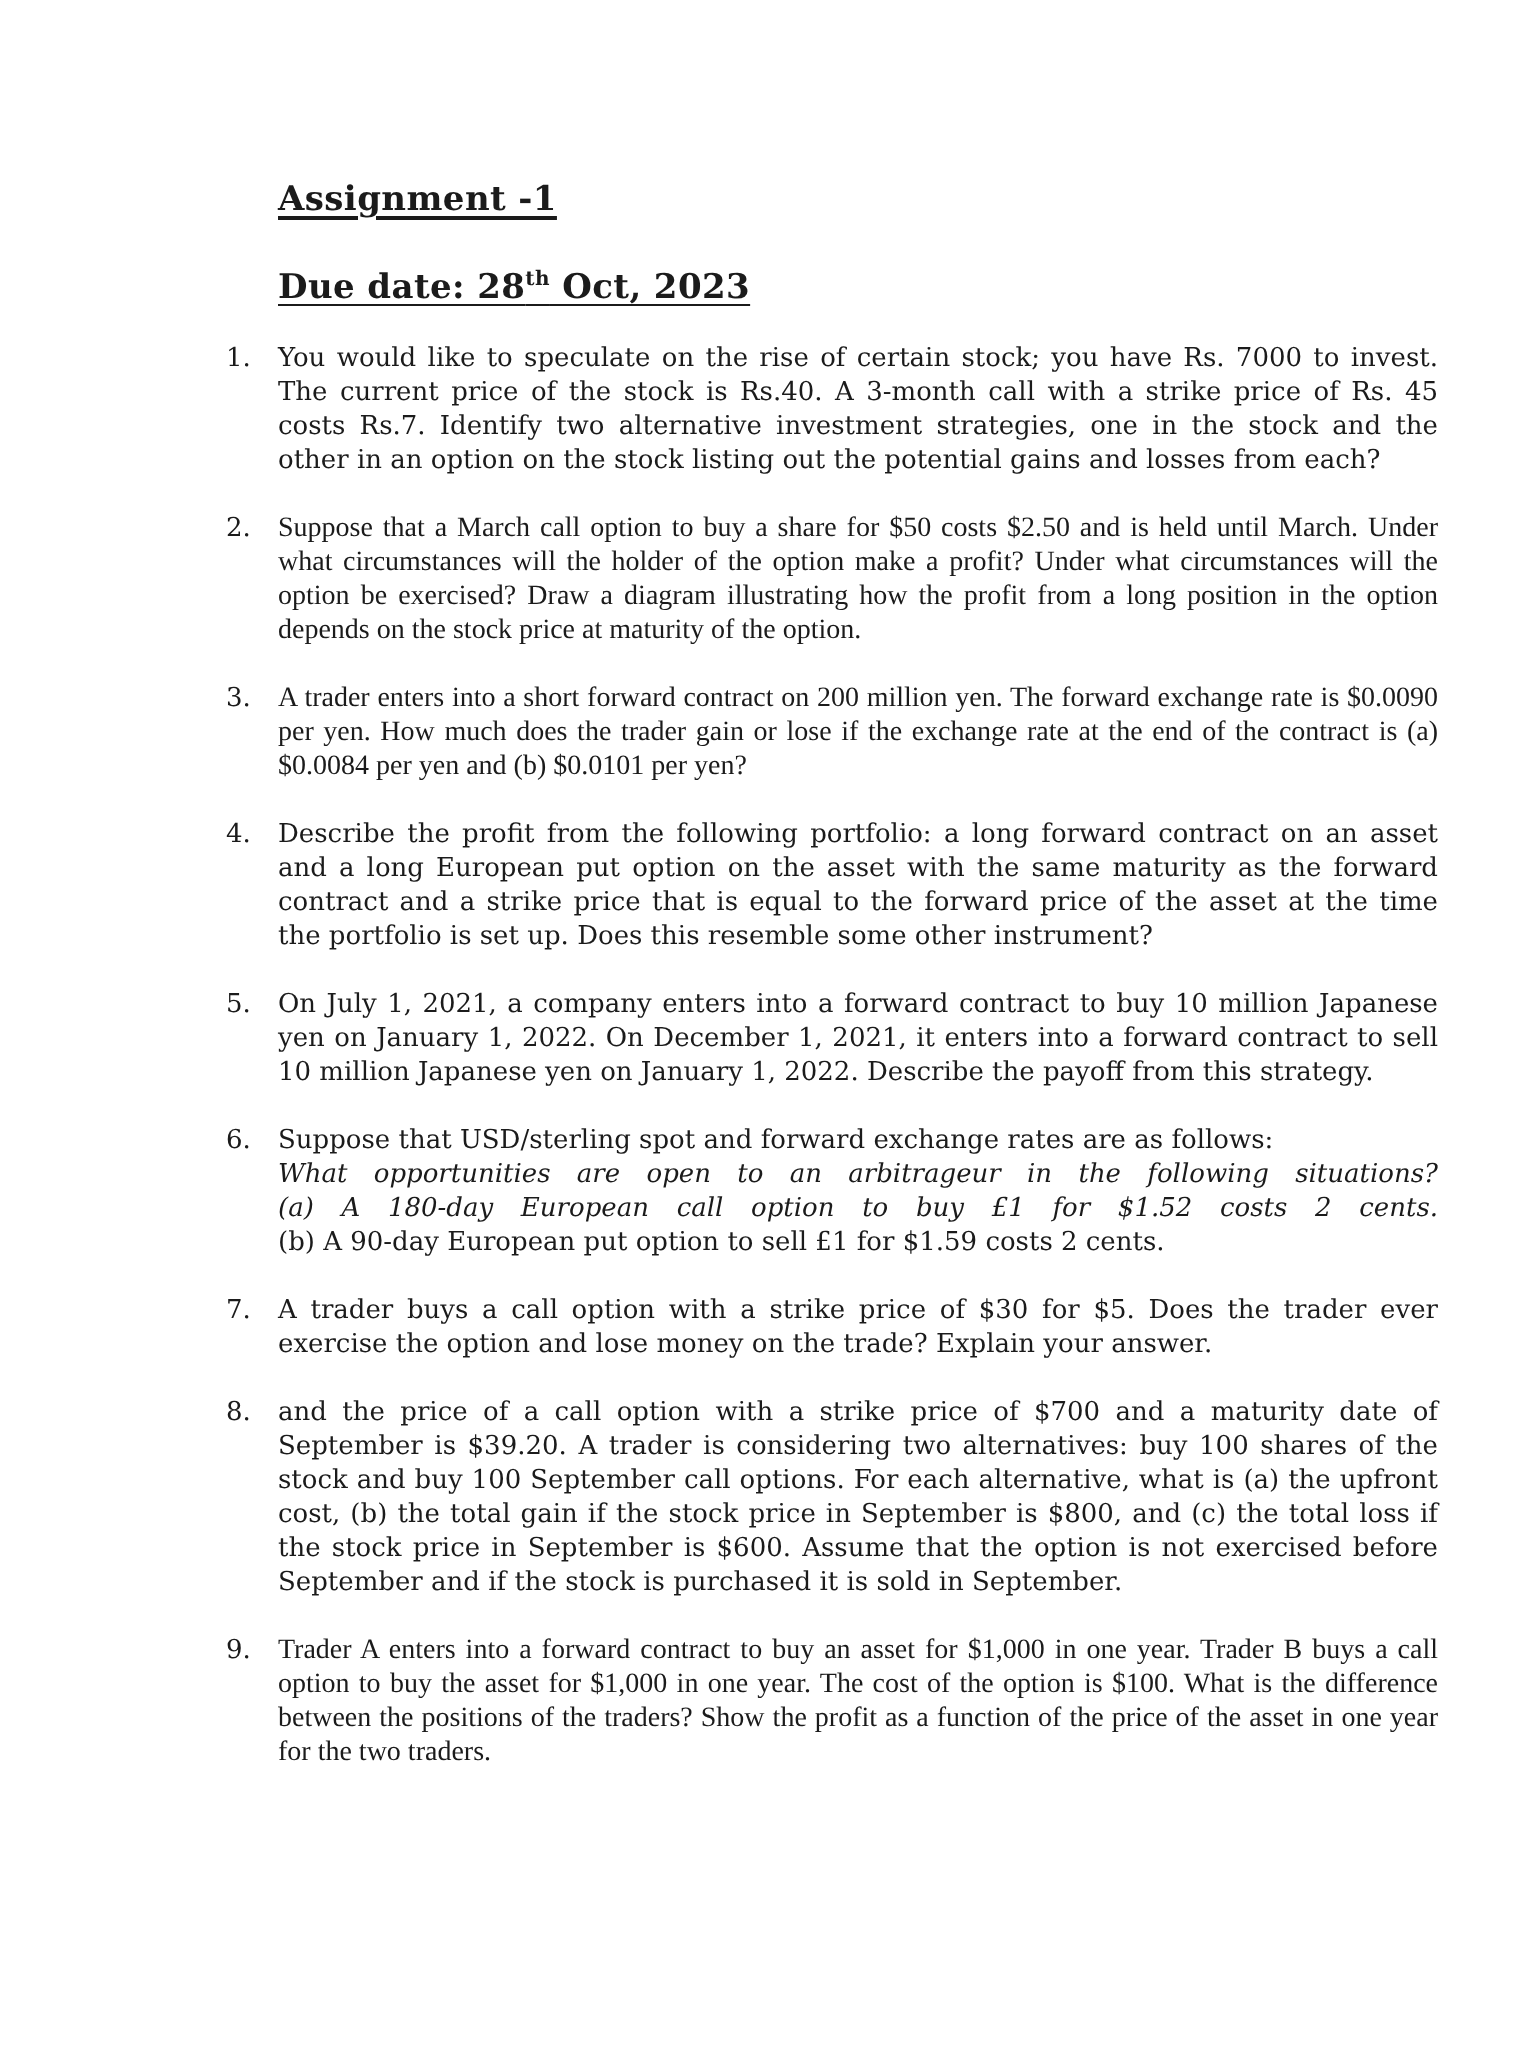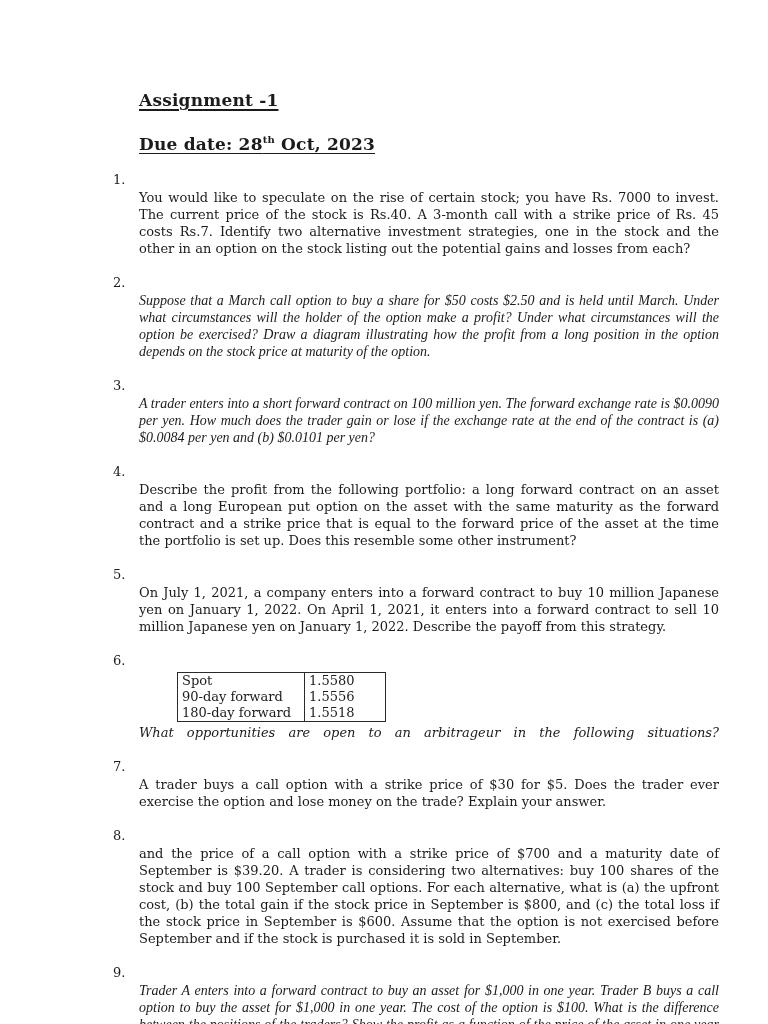--- a/index.html
+++ b/index.html
@@ -35,28 +35,28 @@
     margin-top: 17px;
     align-items: flex-start;
   }
   .qnum {
     width: 26px;
     flex-shrink: 0;
     font-family: "DejaVu Serif", serif;
     font-size: 13px;
     line-height: 17px;
   }
-  .qbody { flex: 1; min-width: 0; margin-top: 18px; }
+  .qbody { flex: 1; min-width: 0; }
   .qtext {
     text-align: justify;
     line-height: 17px;
   }
   .force-last { text-align-last: justify; font-style: italic; }
   .cambria .qtext { font-family: "DejaVu Serif", serif; font-size: 13px; }
-  .times .qtext  { font-family: "Liberation Serif", "DejaVu Serif", serif; font-size: 14px; line-height: 17px; font-style: italic; }
+  .times .qtext  { font-family: "Liberation Serif", "DejaVu Serif", serif; font-size: 14px; line-height: 17px; }
   .times .qnum   { font-family: "DejaVu Serif", serif; }
   .rate-table {
     border-collapse: collapse;
     border: 1.3px solid #2a2a2a;
     margin: 2px 0 2px 38px;
     font-family: "DejaVu Serif", serif;
     font-size: 13px;
   }
   .rate-table td {
     padding: 0 4px;
@@ -88,58 +88,45 @@
     <div class="q times">
       <div class="qnum">2.</div>
       <div class="qbody">
         <div class="qtext">Suppose that a March call option to buy a share for $50 costs $2.50 and is held until March. Under what circumstances will the holder of the option make a profit? Under what circumstances will the option be exercised? Draw a diagram illustrating how the profit from a long position in the option depends on the stock price at maturity of the option.</div>
       </div>
     </div>
 
     <div class="q times">
       <div class="qnum">3.</div>
       <div class="qbody">
-        <div class="qtext">A trader enters into a short forward contract on 100 million yen. The forward exchange rate is $0.0090 per yen. How much does the trader gain or lose if the exchange rate at the end of the contract is (a) $0.0084 per yen and (b) $0.0101 per yen?</div>
+        <div class="qtext">A trader enters into a short forward contract on 200 million yen. The forward exchange rate is $0.0090 per yen. How much does the trader gain or lose if the exchange rate at the end of the contract is (a) $0.0084 per yen and (b) $0.0101 per yen?</div>
       </div>
     </div>
 
     <div class="q cambria">
       <div class="qnum">4.</div>
       <div class="qbody">
         <div class="qtext">Describe the profit from the following portfolio: a long forward contract on an asset and a long European put option on the asset with the same maturity as the forward contract and a strike price that is equal to the forward price of the asset at the time the portfolio is set up.  Does this resemble some other instrument?</div>
       </div>
     </div>
 
     <div class="q cambria">
       <div class="qnum">5.</div>
       <div class="qbody">
-        <div class="qtext">On July 1, 2021, a company enters into a forward contract to buy 10 million Japanese yen on January 1, 2022. On April 1, 2021, it enters into a forward contract to sell 10 million Japanese yen on January 1, 2022. Describe the payoff from this strategy.</div>
+        <div class="qtext">On July 1, 2021, a company enters into a forward contract to buy 10 million Japanese yen on January 1, 2022. On December 1, 2021, it enters into a forward contract to sell 10 million Japanese yen on January 1, 2022. Describe the payoff from this strategy.</div>
       </div>
     </div>
 
     <div class="q cambria">
       <div class="qnum">6.</div>
       <div class="qbody">
-        <table class="rate-table">
-          <tbody>
-            <tr>
-              <td class="label">Spot</td>
-              <td class="value">1.5580</td>
-            </tr>
-            <tr>
-              <td class="label">90-day forward</td>
-              <td class="value">1.5556</td>
-            </tr>
-            <tr>
-              <td class="label">180-day forward</td>
-              <td class="value">1.5518</td>
-            </tr>
-          </tbody>
-        </table>
+        <div class="qtext">Suppose that USD/sterling spot and forward exchange rates are as follows:</div>
         <div class="qtext force-last">What opportunities are open to an arbitrageur in the following situations?</div>
+        <div class="qtext force-last">(a) A 180-day European call option to buy £1 for $1.52 costs 2 cents.</div>
+        <div class="qtext">(b) A 90-day European put option to sell £1 for $1.59 costs 2 cents.</div>
       </div>
     </div>
 
     <div class="q cambria">
       <div class="qnum">7.</div>
       <div class="qbody">
         <div class="qtext">A trader buys a call option with a strike price of $30 for $5. Does the trader ever exercise the option and lose money on the trade? Explain your answer.</div>
       </div>
     </div>
 

